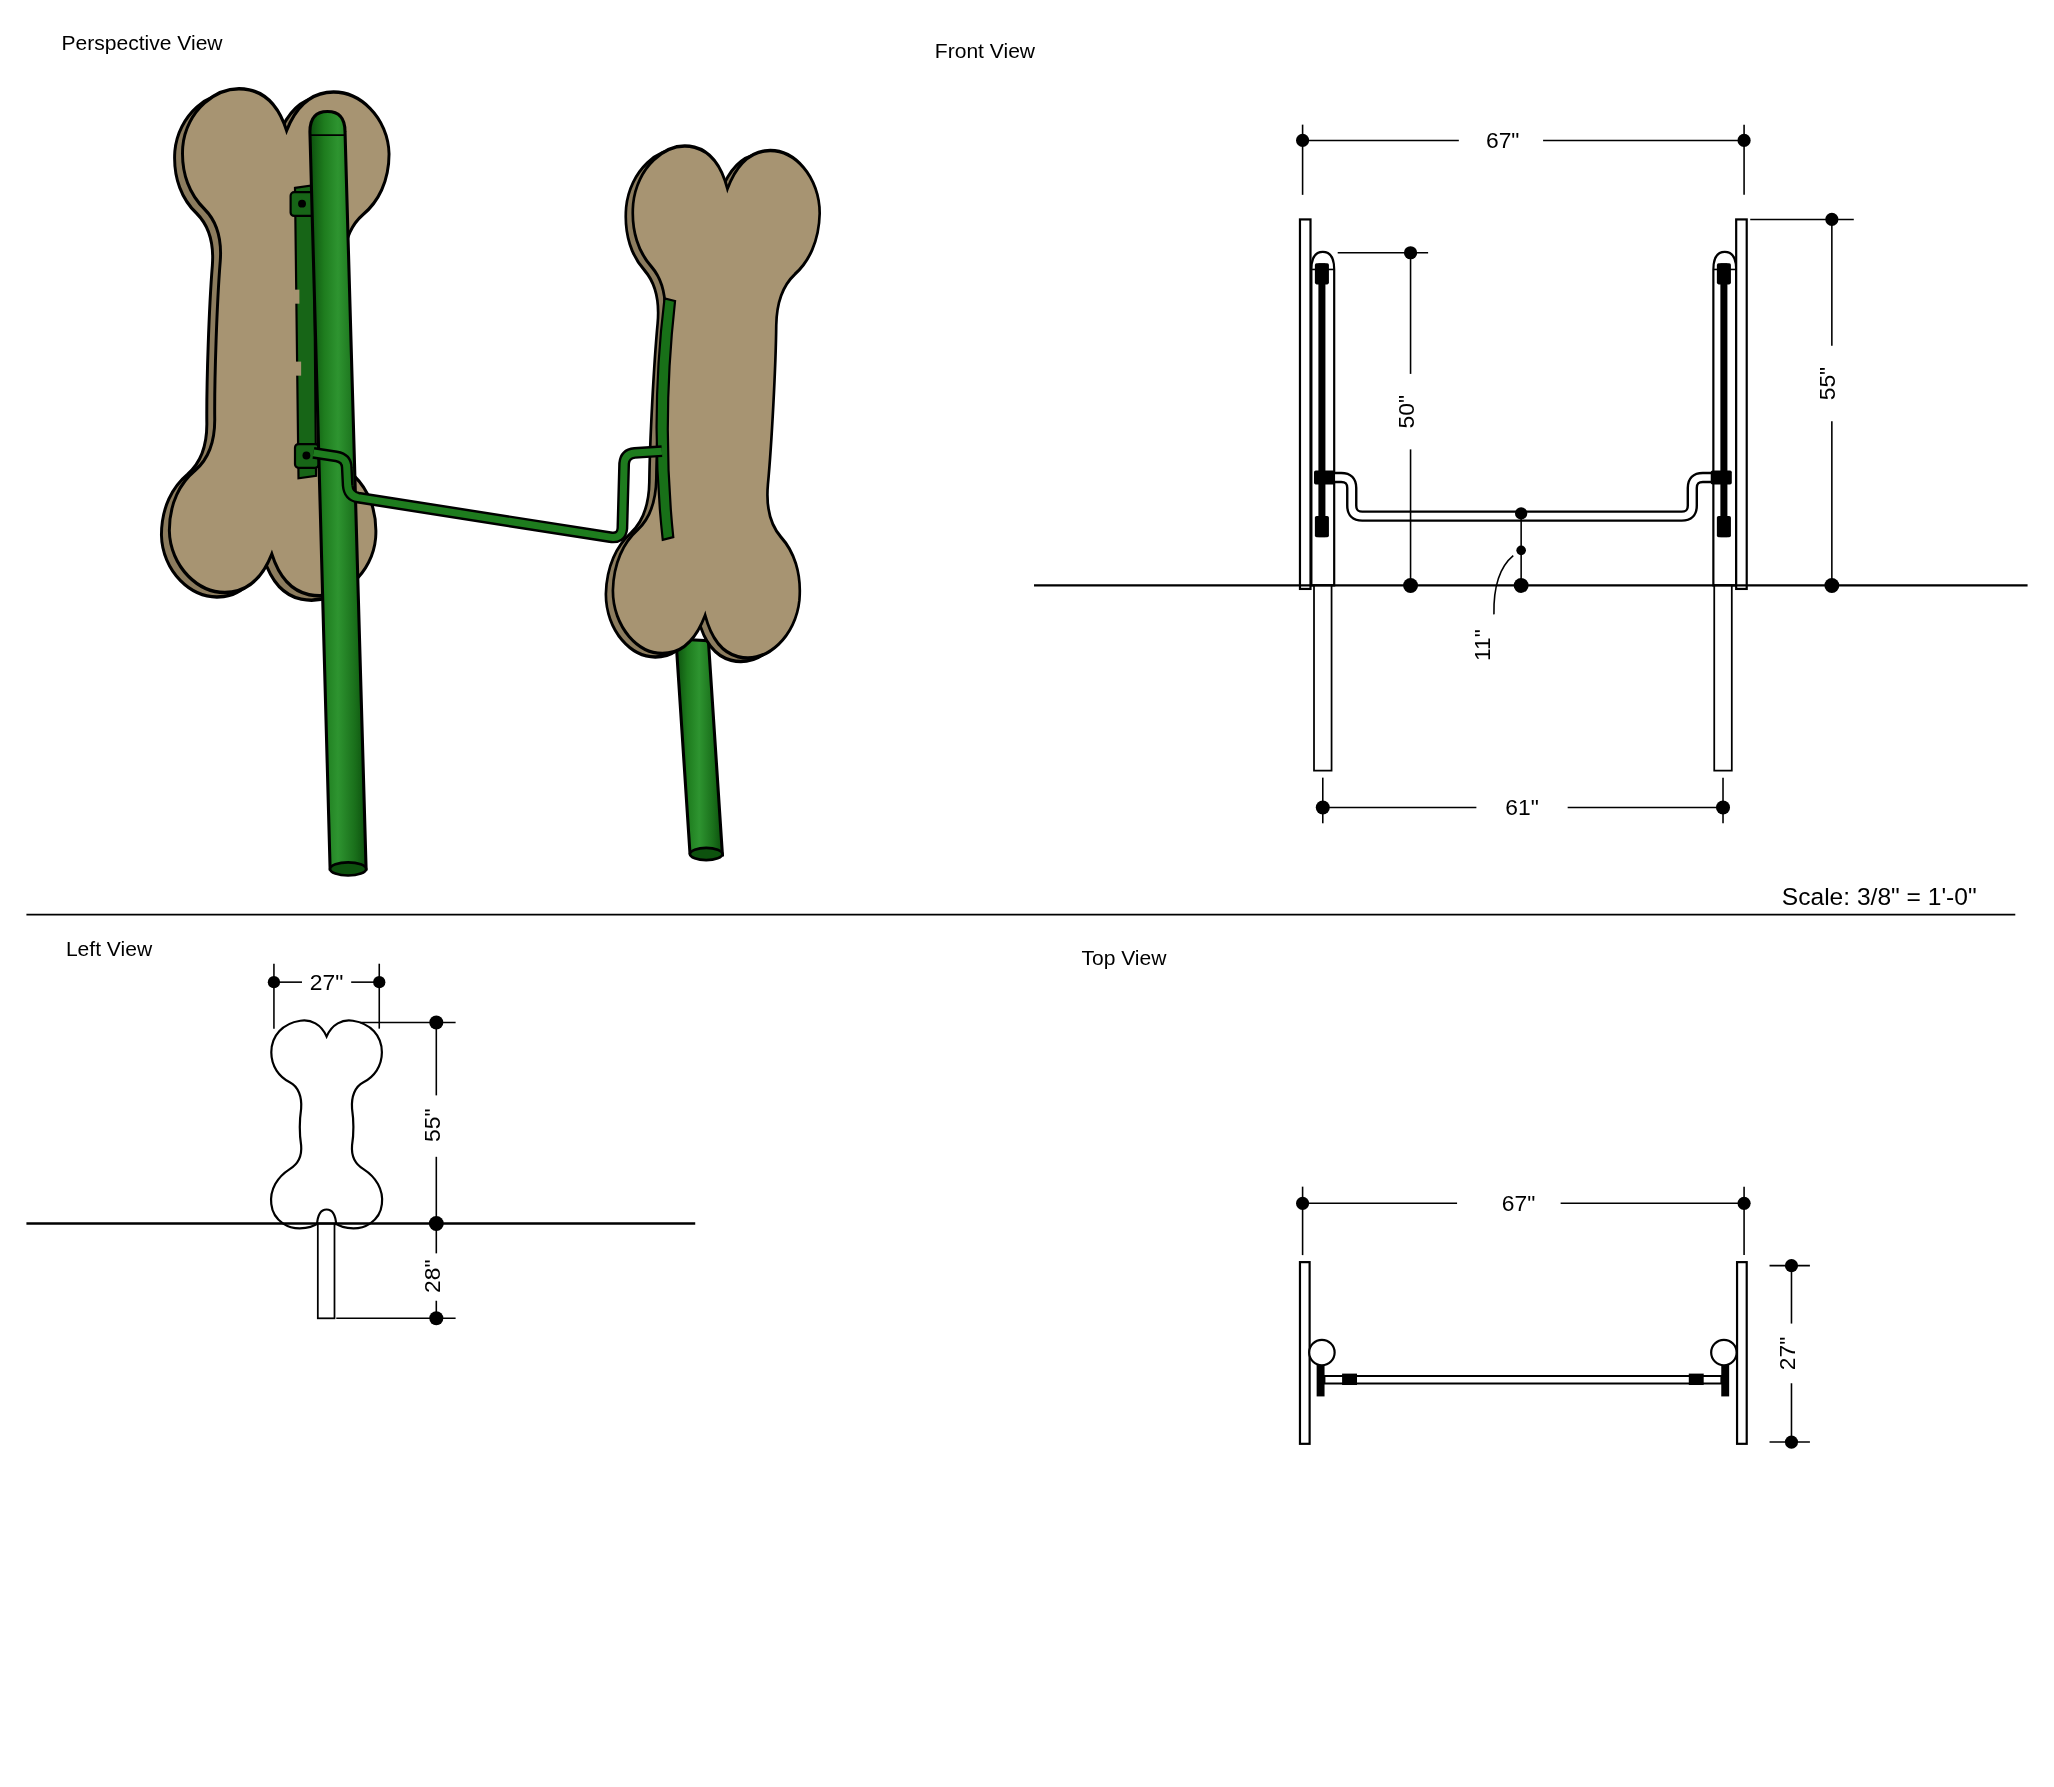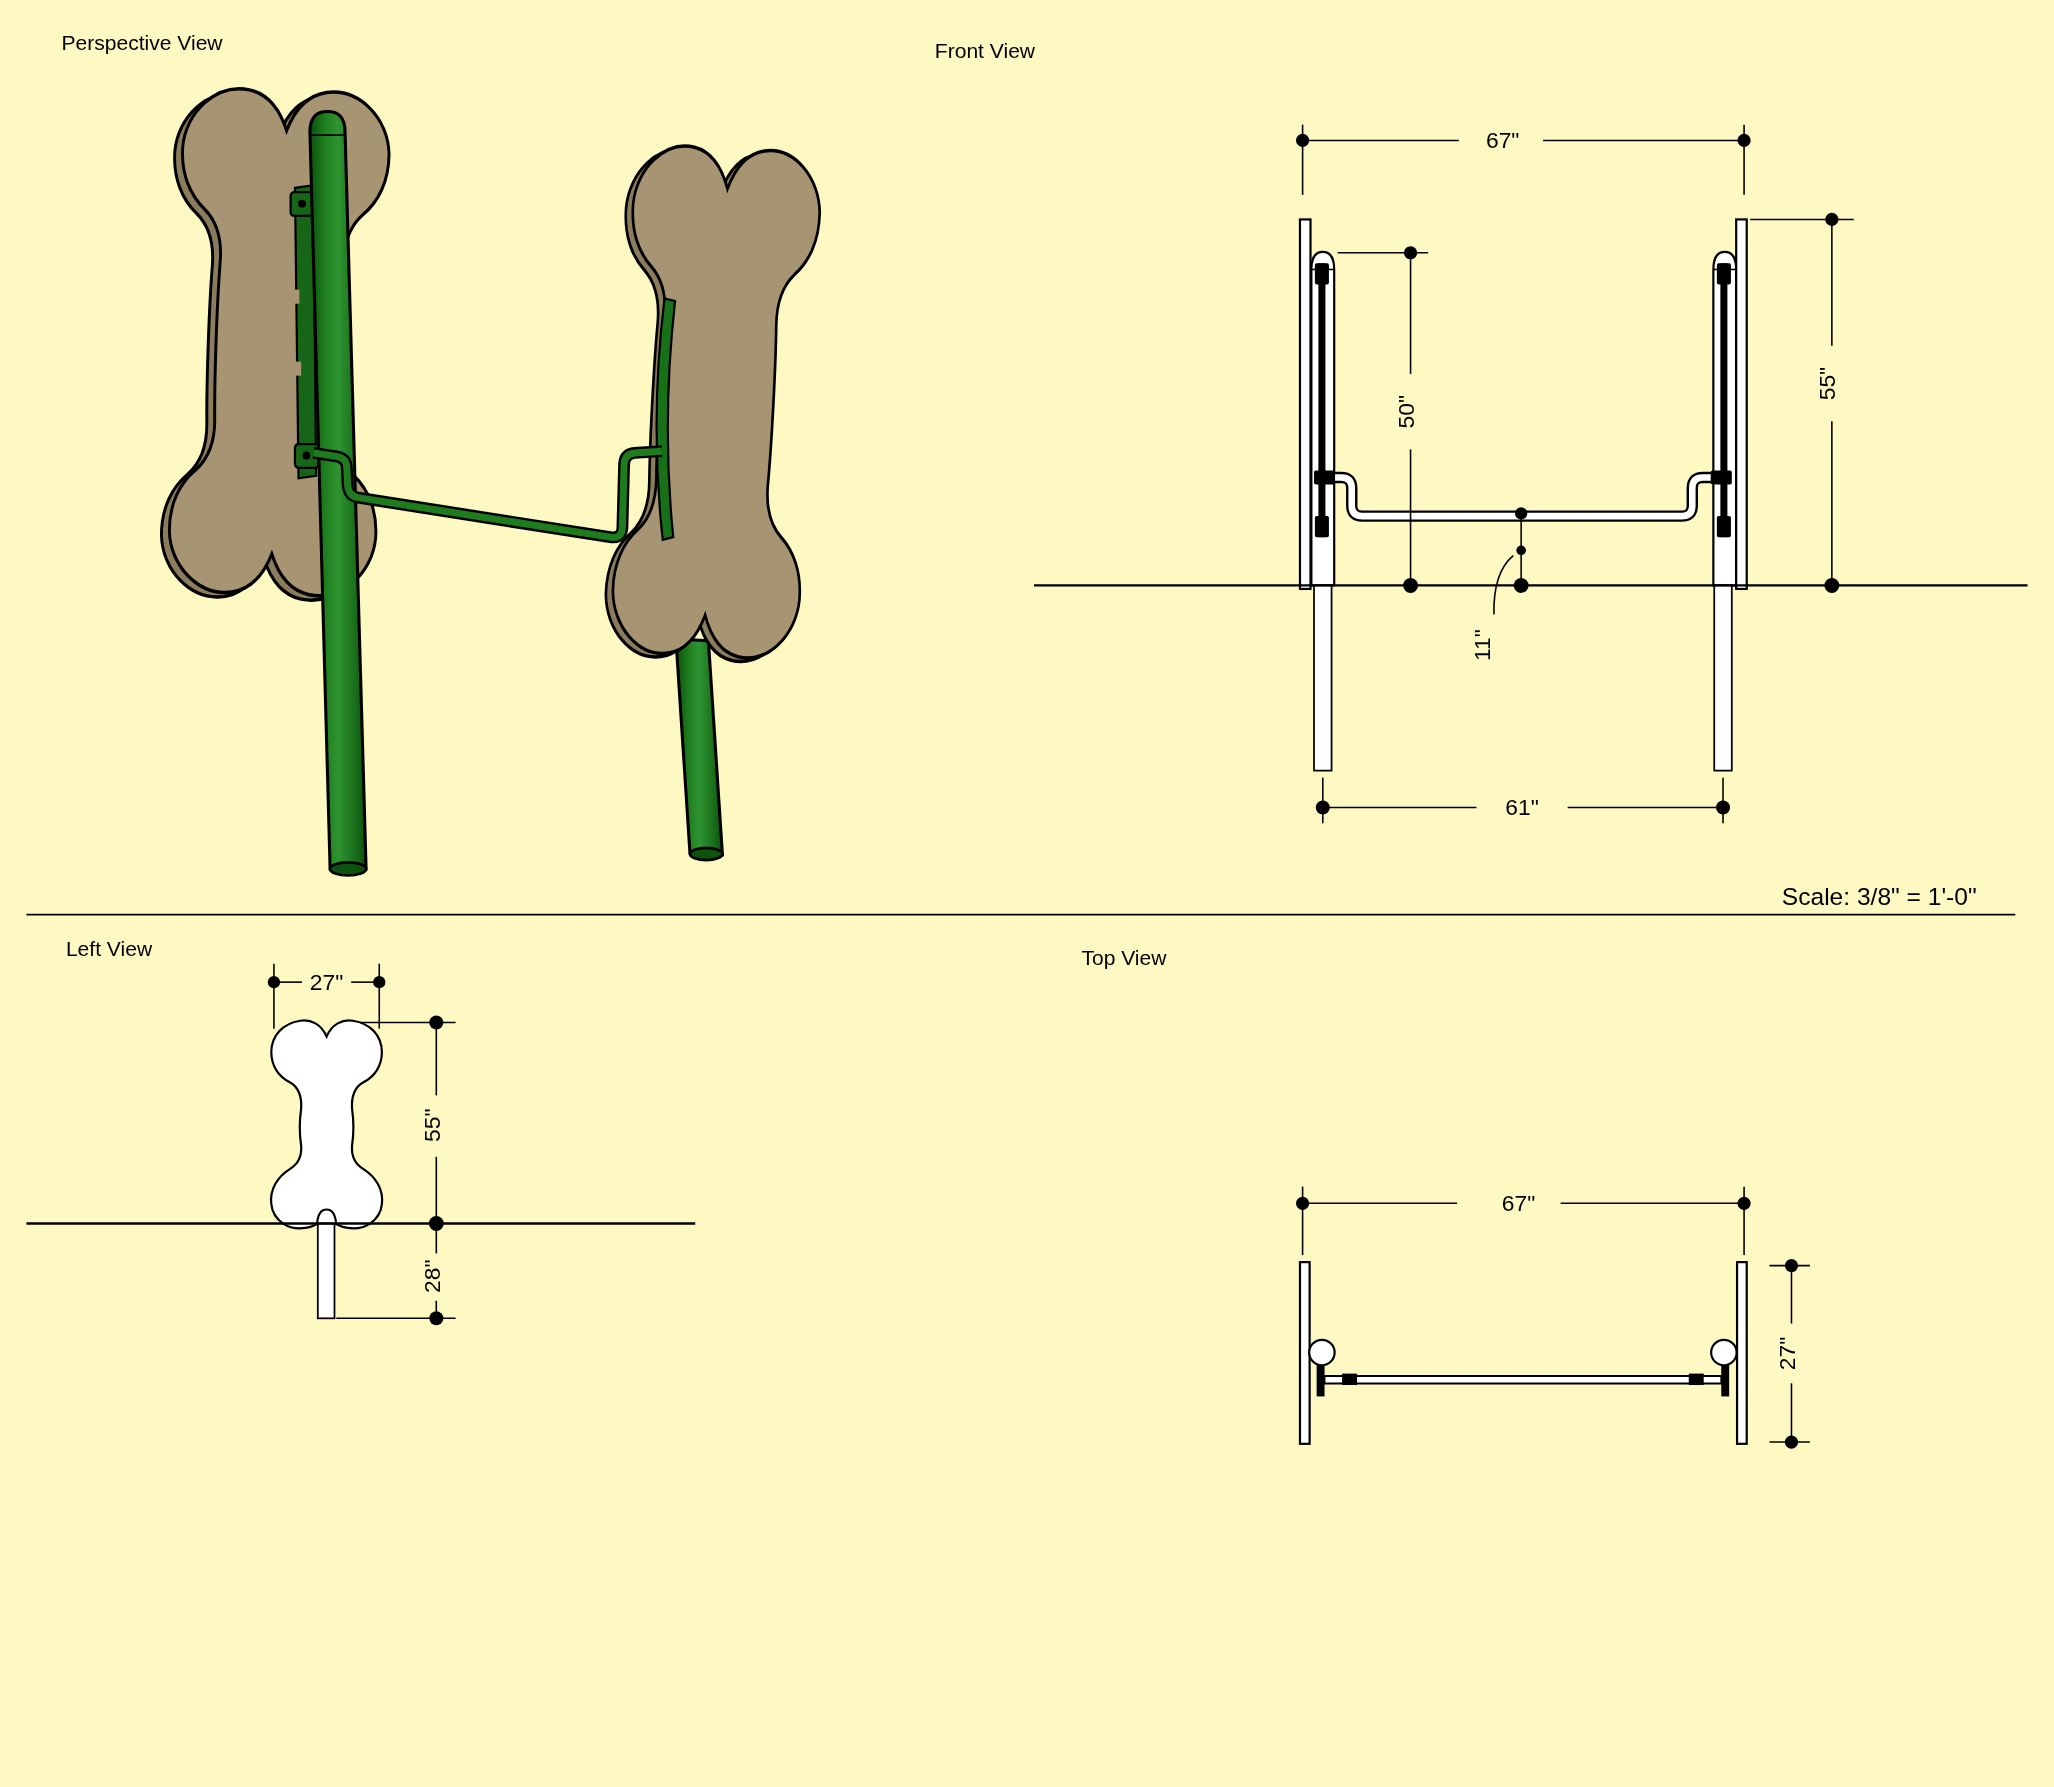--- a/index.html
+++ b/index.html
@@ -1,16 +1,16 @@
 <!DOCTYPE html>
 <html style="--panel_tan: #A79472; --panel_edge: #8C7C5E; --post_green: #1E7C1E; --post_green_dark: #0C4F0D; --bracket_green: #176517; --line: #000000; --background: #FFFFFF;font-size:14px"><head>
 <meta charset="utf-8">
 <style>
   html,body{margin:0;padding:0;background:#e8e8e8;}
-  .sheet{position:relative;width:2054px;height:1787px;background:#fef9c3;margin:0 auto;
+  .sheet{position:relative;width:2054px;height:1787px;background:#ffffff;margin:0 auto;
          font-family:"Liberation Sans",sans-serif;}
   svg{position:absolute;left:0;top:0;}
   .title{font-family:"Liberation Sans",sans-serif;font-size:24px;fill:#000;}
   .dimtxt{font-family:"Liberation Sans",sans-serif;font-size:26px;fill:#000;}
   .scaletxt{font-family:"Liberation Sans",sans-serif;font-size:28px;fill:#000;}
   .dim{stroke:#000;stroke-width:1.8;fill:none;}
   .thin{stroke:#000;stroke-width:2;fill:#fff;}
   .outline{stroke:#000;stroke-width:2.5;fill:#fff;}
   .ground{stroke:#000;stroke-width:2.6;fill:none;}
   .dot{fill:#000;stroke:none;}

